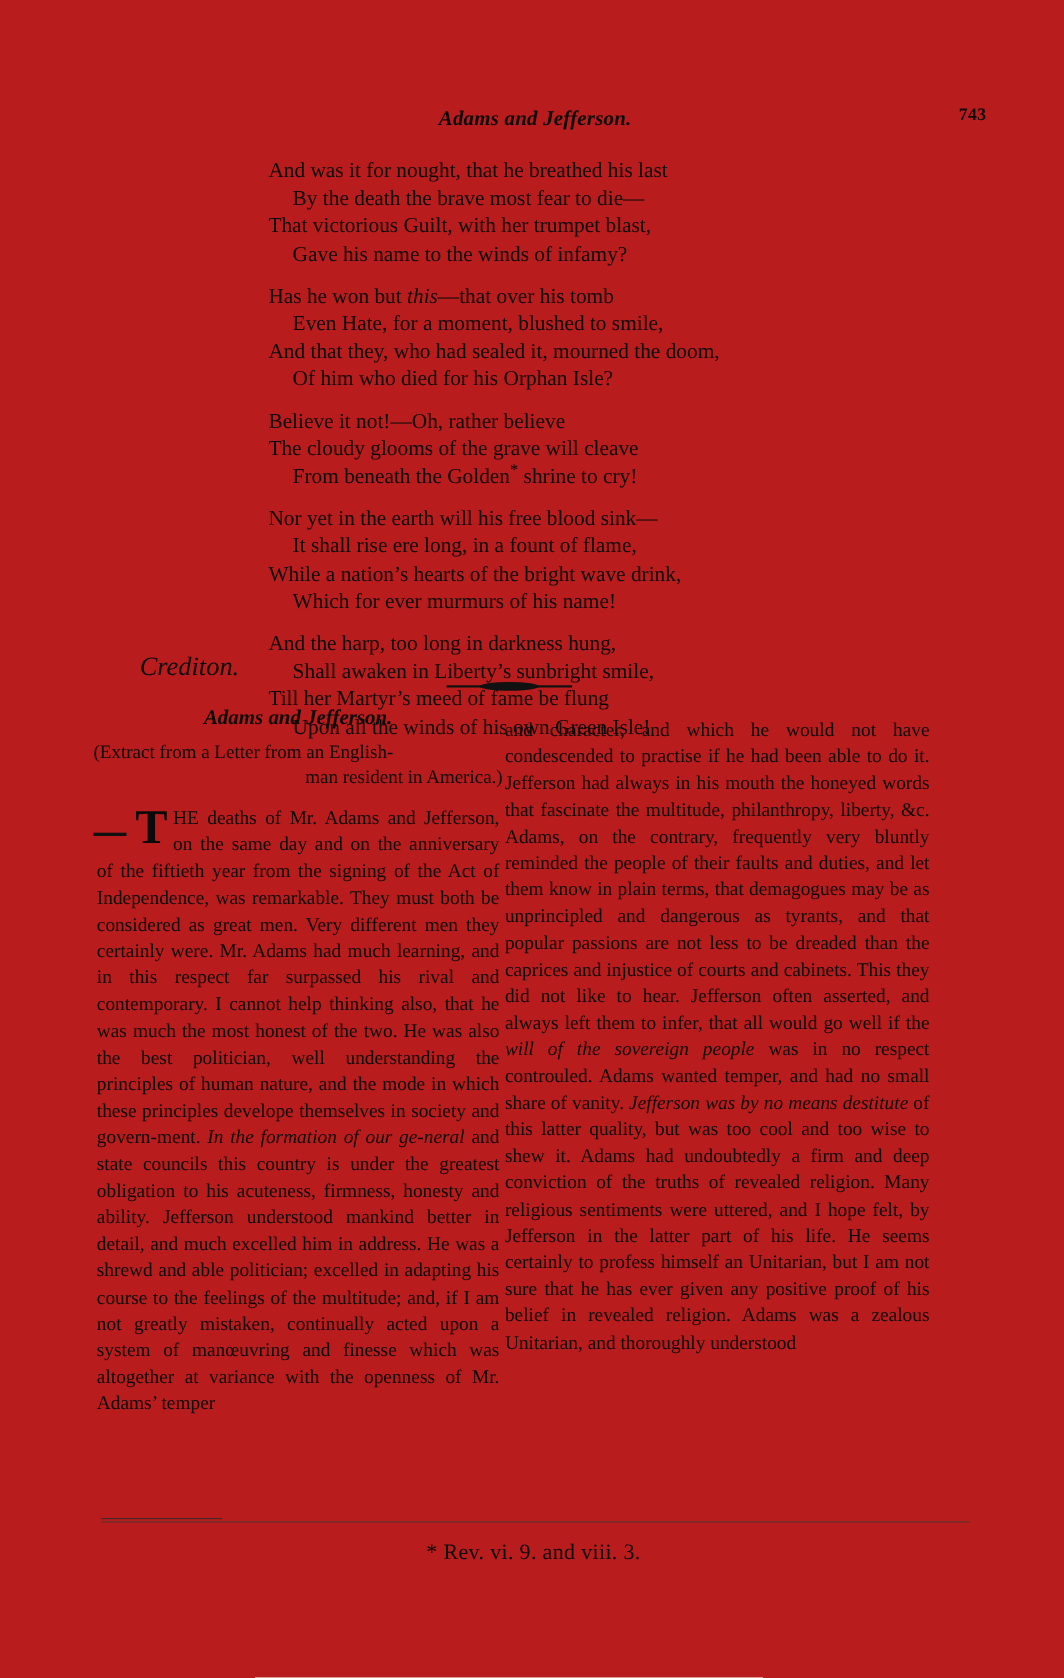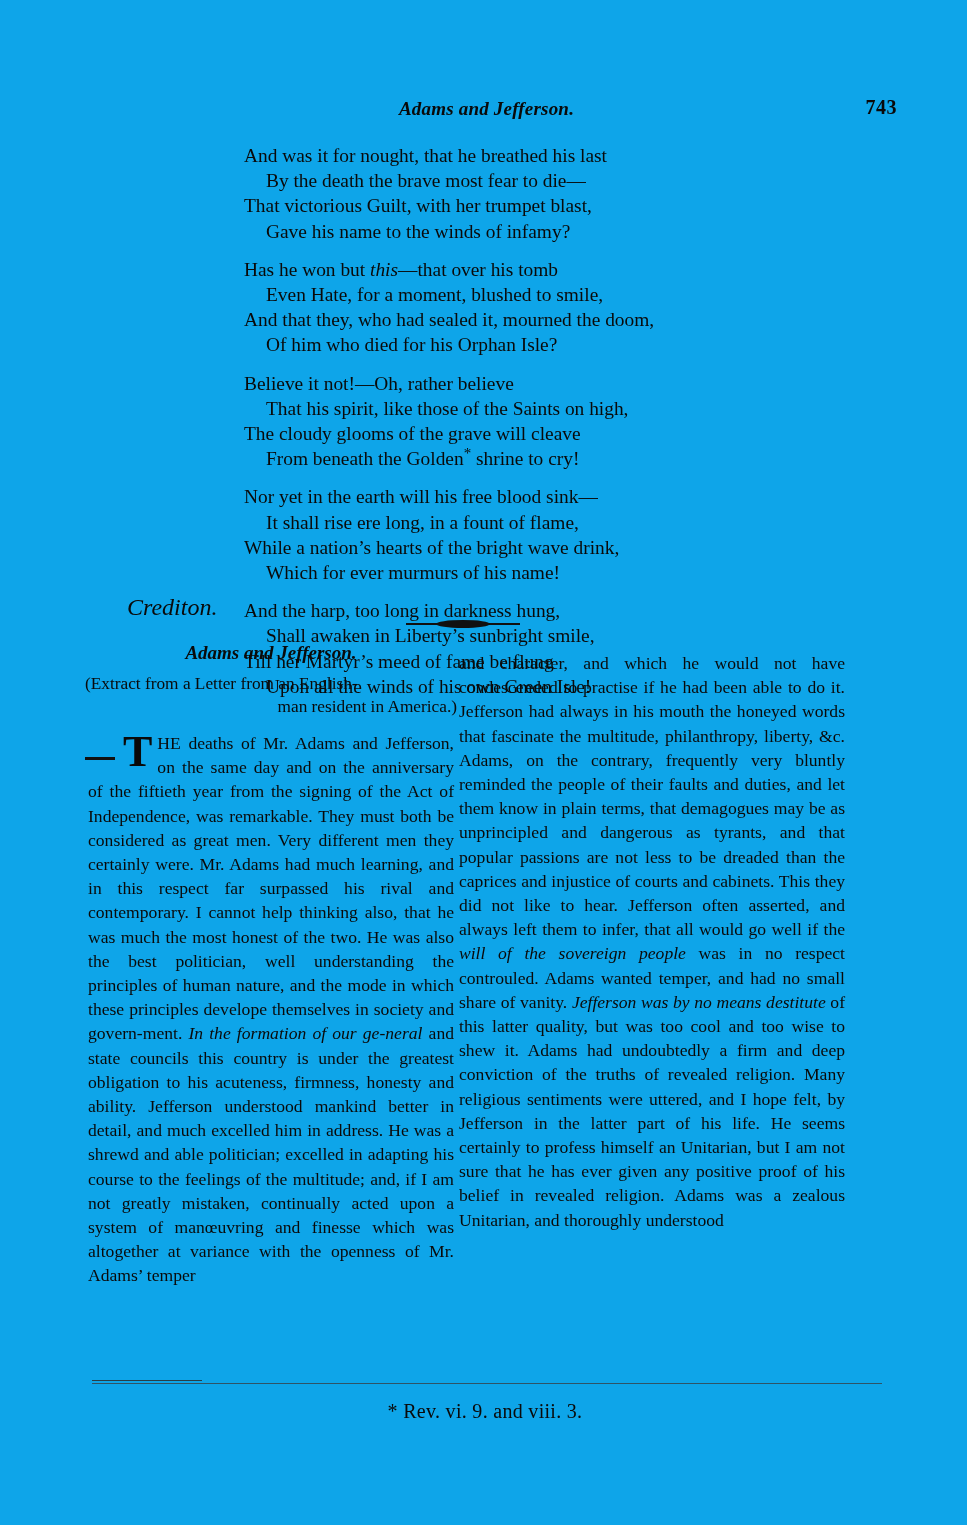--- a/index.html
+++ b/index.html
@@ -12,21 +12,21 @@
     font-family: "Liberation Serif", "DejaVu Serif", serif;
     color: #0a0a0a;
     -webkit-font-smoothing: none;
   }
 
   #page {
     position: relative;
     width: 967px;
     height: 1525px;
     margin: 0 auto;
-    background: #0ea5e9;
+    background: #b91c1c;
     overflow: hidden;
   }
 
   
   .running-head {
     position: absolute;
     top: 98px;
     left: 112px;
     width: 785px;
     height: 24px;
@@ -40,21 +40,21 @@
     font-weight: bold;
     font-size: 19px;
     letter-spacing: 0.2px;
     transform: translateX(-18px);
   }
   .running-head .rh-folio {
     position: absolute;
     right: 0;
     top: -2px;
     font-weight: bold;
-    font-size: 20px;
+    font-size: 16px;
     letter-spacing: 0.5px;
   }
 
   
   .poem {
     position: absolute;
     top: 143px;
     left: 208px;
     width: 560px;
     font-size: 19.4px;
@@ -219,21 +219,20 @@
         <div class="vline indent">Gave his name to the winds of infamy?</div>
       </div>
       <div class="stanza">
         <div class="vline">Has he won but <i>this</i>—that over his tomb</div>
         <div class="vline indent">Even Hate, for a moment, blushed to smile,</div>
         <div class="vline">And that they, who had sealed it, mourned the doom,</div>
         <div class="vline indent">Of him who died for his Orphan Isle?</div>
       </div>
       <div class="stanza">
         <div class="vline">Believe it not!—Oh, rather believe</div>
-        <div class="vline indent">That his spirit, like those of the Saints on high,</div>
         <div class="vline">The cloudy glooms of the grave will cleave</div>
         <div class="vline indent">From beneath the Golden<span class="fn-mark">*</span> shrine to cry!</div>
       </div>
       <div class="stanza">
         <div class="vline">Nor yet in the earth will his free blood sink—</div>
         <div class="vline indent">It shall rise ere long, in a fount of flame,</div>
         <div class="vline">While a nation’s hearts of the bright wave drink,</div>
         <div class="vline indent">Which for ever murmurs of his name!</div>
       </div>
       <div class="stanza">

